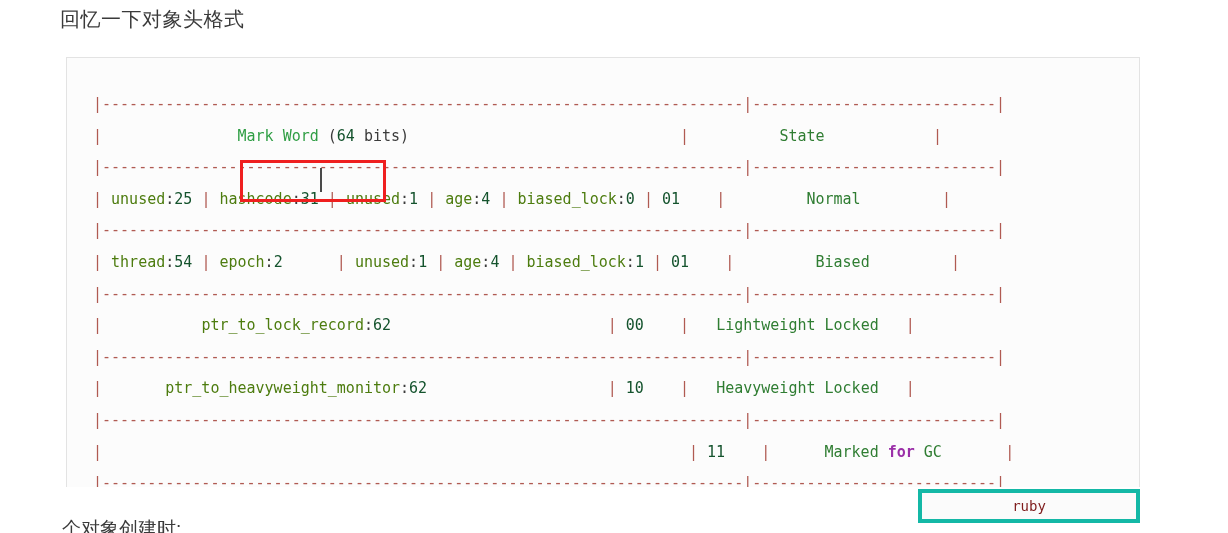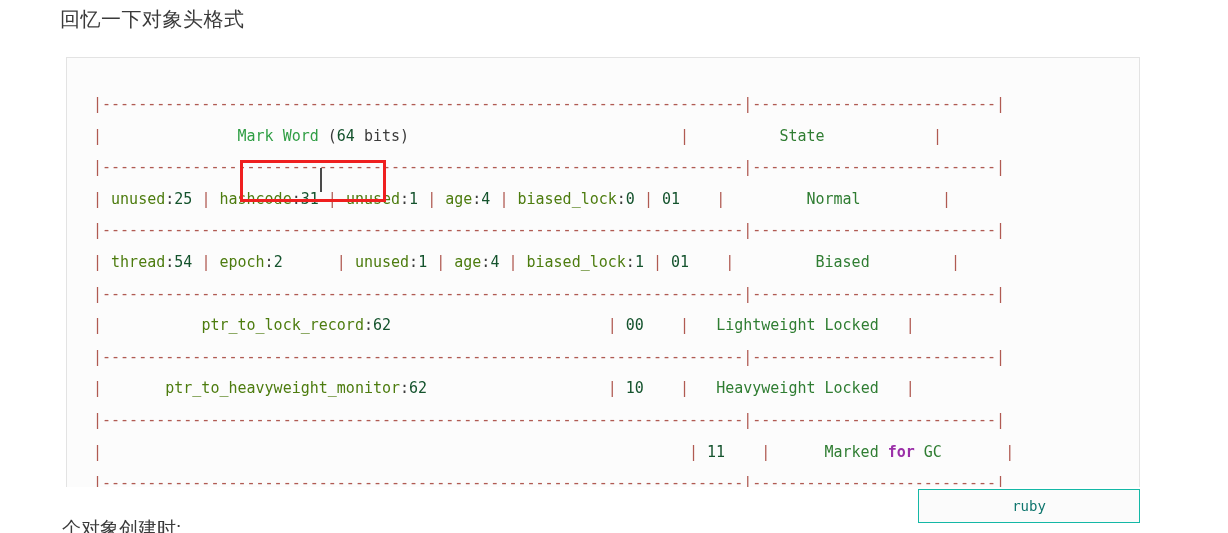--- a/index.html
+++ b/index.html
@@ -108,28 +108,28 @@
   }
 
   
   #lang-badge {
     position: absolute;
     left: 918px;
     top: 489px;
     width: 222px;
     height: 34px;
     background: #fbfbfb;
-    border: 1px solid #14b8a6;
+    border: 4px solid #14b8a6;
     box-sizing: border-box;
     display: flex;
     align-items: center;
     justify-content: center;
     font-family: "DejaVu Sans Mono", "Liberation Mono", monospace;
     font-size: 14px;
-    color: #0f766e;
+    color: #7f1d1d;
   }
 
   
   #bottom-caption {
     position: absolute;
     left: 62px;
     top: 516px;
     font-size: 19px;
     color: #3a3a3a;
     white-space: nowrap;

